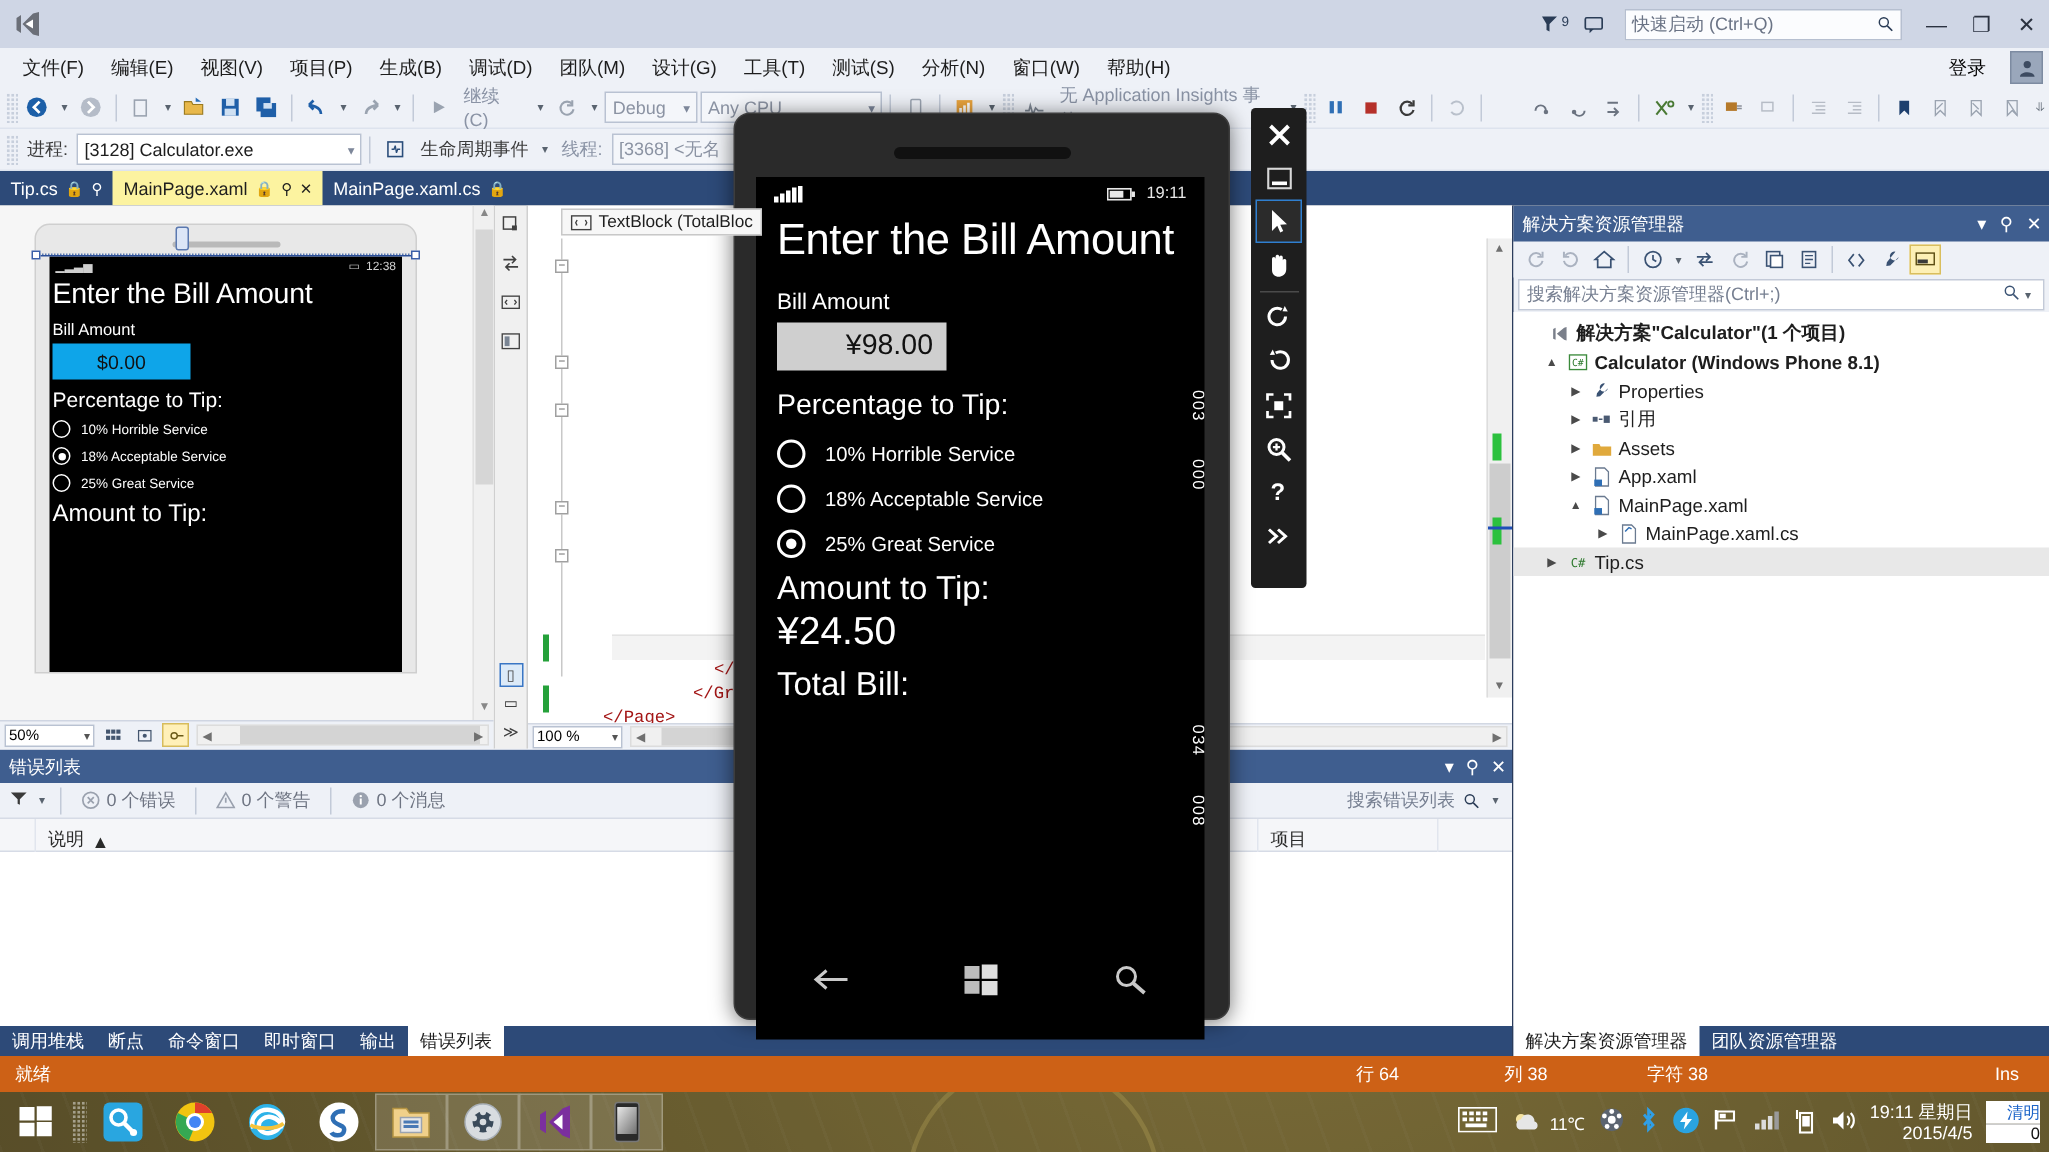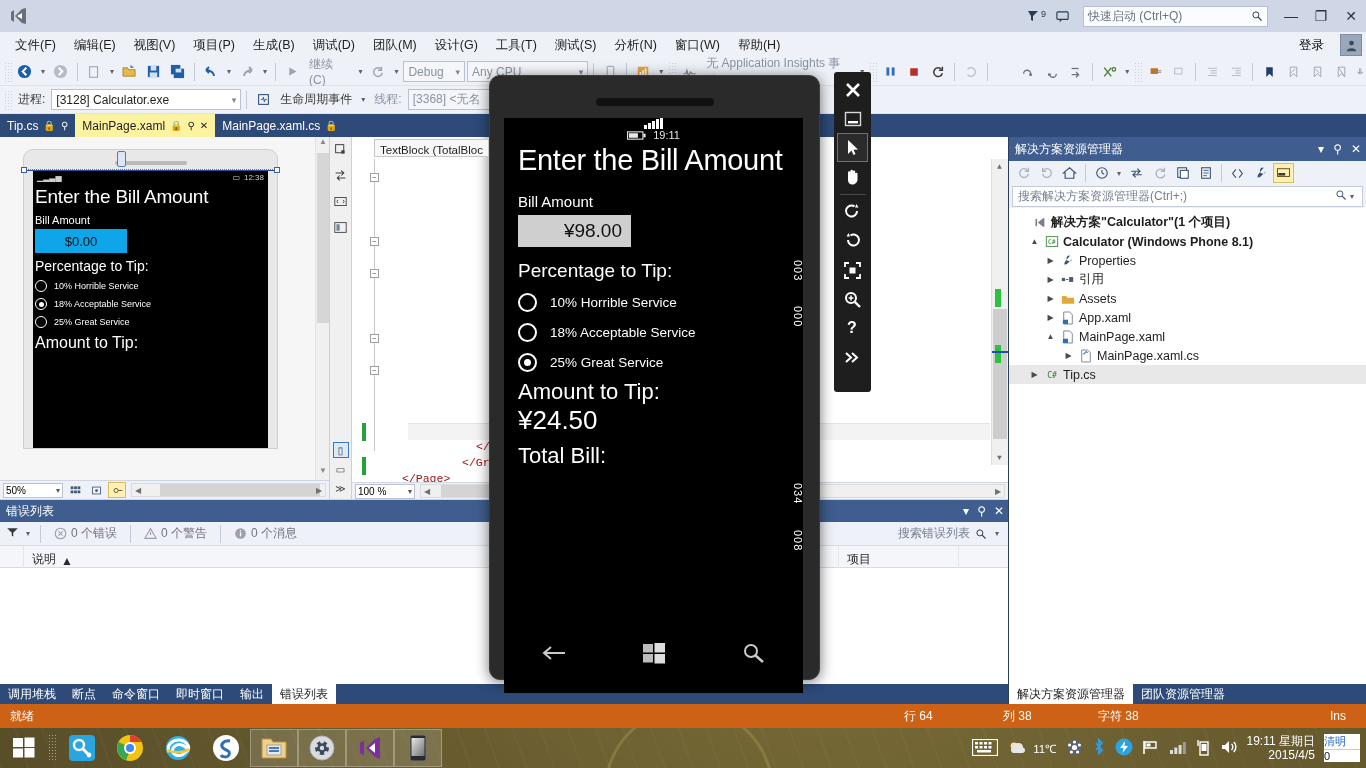--- a/index.html
+++ b/index.html
@@ -134,21 +134,21 @@
   
   #splitter-rail { width:22px; background:#f0f0f0; border-right:1px solid #d0d0d0; display:flex; flex-direction:column; align-items:center; padding-top:4px; gap:10px; }
   .rail-btn { width:16px; height:16px; display:flex; align-items:center; justify-content:center; font-size:10px; color:#404040; }
   .rail-bottom { margin-top:auto; display:flex; flex-direction:column; gap:3px; padding-bottom:3px; align-items:center;}
   .rail-btn.sel { border:1px solid #3a76c4; background:#dceaf8; }
 
   
   #xaml-pane { flex:1; background:#fff; position:relative; display:flex; flex-direction:column; }
   #xaml-breadcrumb {
     position:absolute; left:22px; top:2px; height:18px; background:#f7f7f7; border:1px solid #c8c8c8;
-    display:flex; align-items:center; gap:4px; padding:0 5px; font-size:11.5px; color:#1e1e1e; z-index:4; white-space:nowrap;flex-direction:column;
+    display:flex; align-items:center; gap:4px; padding:0 5px; font-size:11.5px; color:#1e1e1e; z-index:4; white-space:nowrap;
   }
   #xaml-code {
     flex:1; position:relative; overflow:hidden; background:#fff;
     font-family:"Liberation Mono", monospace; font-size:11.5px; padding-top:22px;
   }
   .fold-box { position:absolute; width:9px; height:9px; border:1px solid #a0a0a0; background:#fff; color:#606060; font-size:8px; line-height:7px; text-align:center; }
   .fold-line { position:absolute; left:4px; width:1px; background:#c8c8c8; }
   .codeline { position:absolute; white-space:pre; color:#a31515; }
   .chg-green { position:absolute; left:10px; width:4px; background:#25a13a; }
   #xaml-hscroll { height:17px; background:#eef1f7; border-top:1px solid #d2d8e3; display:flex; align-items:center; gap:3px; padding:0 3px; flex:none; }
@@ -204,21 +204,21 @@
     position:absolute; left:489px; top:75px; width:331px; height:605px;
     background:#2a2a2a; border-radius:11px; box-shadow:0 2px 14px rgba(0,0,0,0.55);
     border:1px solid #3d3d3d;
   }
   #emu-speaker { position:absolute; left:50%; transform:translateX(-50%); top:22px; width:118px; height:8px; background:#111; border-radius:4px; }
   #emu-cam { position:absolute; left:248px; top:90px; width:20px; height:20px; border-radius:50%;
     background:radial-gradient(circle at 40% 35%, #6b6b6b, #2b2b2b 60%, #3a3a3a); }
   #emu-screen {
     position:absolute; left:14px; top:42px; width:299px; height:575px; background:#000; color:#fff; overflow:hidden;
   }
-  #emu-status { height:22px; display:flex; align-items:center; justify-content:space-between; padding:0 12px; font-size:11px; color:#e8e8e8;flex-direction:column; }
+  #emu-status { height:22px; display:flex; align-items:center; justify-content:space-between; padding:0 12px; font-size:11px; color:#e8e8e8; }
   #emu-signal { display:flex; align-items:flex-end; gap:1.5px; height:11px; }
   #emu-signal i { display:block; width:2.5px; background:#fff; }
   #emu-battery { display:flex; align-items:center; gap:6px; }
   .page-title { font-size:29px; font-weight:300; padding:4px 14px 0 14px; letter-spacing:-0.3px; }
   .lbl { font-size:15px; padding:16px 14px 0 14px; }
   #bill-input { margin:5px 14px 0 14px; width:113px; height:32px; background:#cfcfcf; color:#111; display:flex; align-items:center; justify-content:flex-end; padding-right:9px; font-size:19px; }
   .section { font-size:19px; padding:13px 14px 0 14px; font-weight:300; }
   .radio-row { display:flex; align-items:center; gap:13px; padding:11px 14px 0 14px; }
   .radio { width:19px; height:19px; border:2px solid #fff; border-radius:50%; position:relative; flex:none; }
   .radio.on::after { content:""; position:absolute; left:4px; top:4px; width:7px; height:7px; border-radius:50%; background:#fff; }
@@ -240,21 +240,21 @@
   .emu-tb-sep { width:26px; height:1px; background:#4a4a4a; margin:3px 0; }
 
   
   #taskbar { position:absolute; left:0; bottom:0; width:1366px; height:40px; background:rgba(40,36,22,0.35); display:flex; align-items:center; }
   #start { width:48px; height:40px; display:flex; align-items:center; justify-content:center; }
   #tb-grip { width:10px; height:28px; background-image: radial-gradient(rgba(255,255,255,.45) 40%, transparent 41%); background-size:3px 3px; }
   .tbapp { width:48px; height:38px; display:flex; align-items:center; justify-content:center; }
   .tbapp.running { background:rgba(255,255,255,0.14); border:1px solid rgba(255,255,255,0.28); }
   #tray { margin-left:auto; display:flex; align-items:center; gap:9px; padding-right:6px; color:#fff; font-size:11.5px; }
   #tray-clock { text-align:right; line-height:14px; font-size:12px; }
-  #ime { width:36px; text-align:left; font-size:11px; }
+  #ime { width:36px; text-align:right; font-size:11px; }
   #ime .a { background:#ffffff; color:#1b64c8; display:block; }
   #ime .b { background:#ffffff; color:#111; display:block; border-top:1px solid #ccc;}
 </style>
 </head>
 <body>
 
 <div id="wallpaper">
   <div id="wall-ring"></div>
   <div id="wall-ring2"></div>
 </div>

